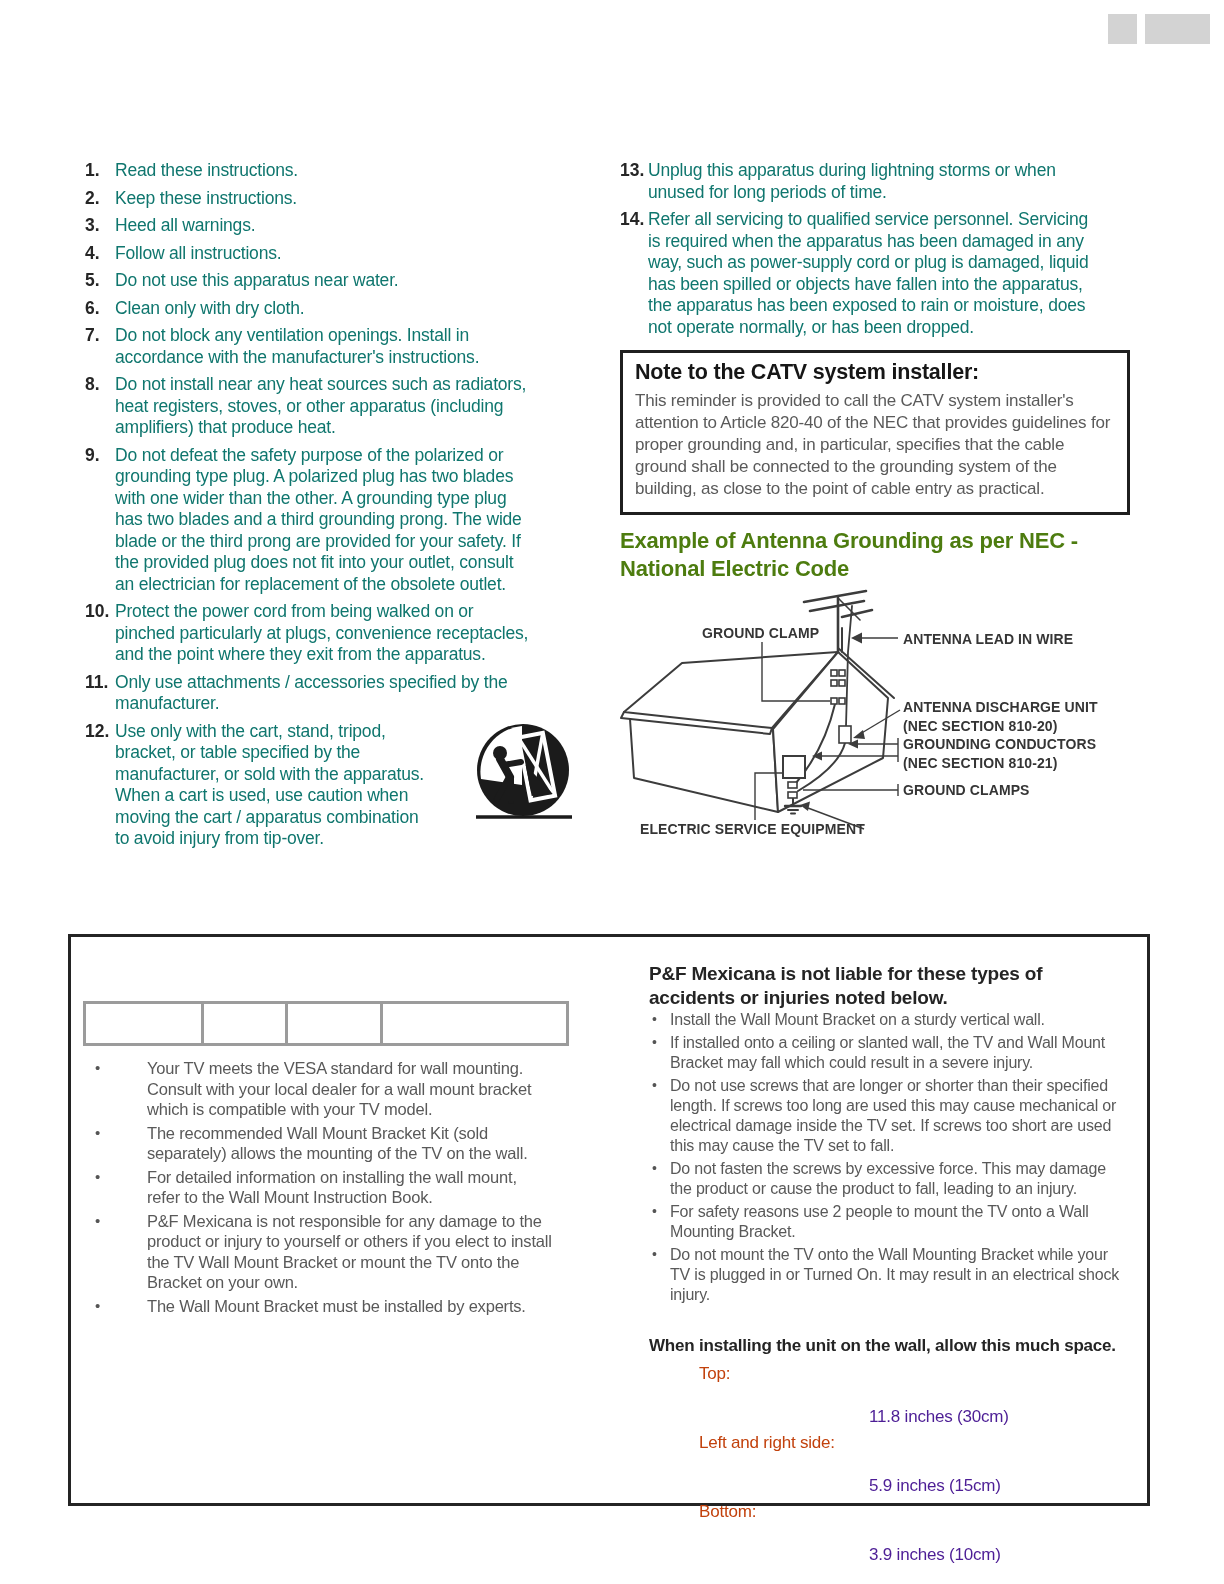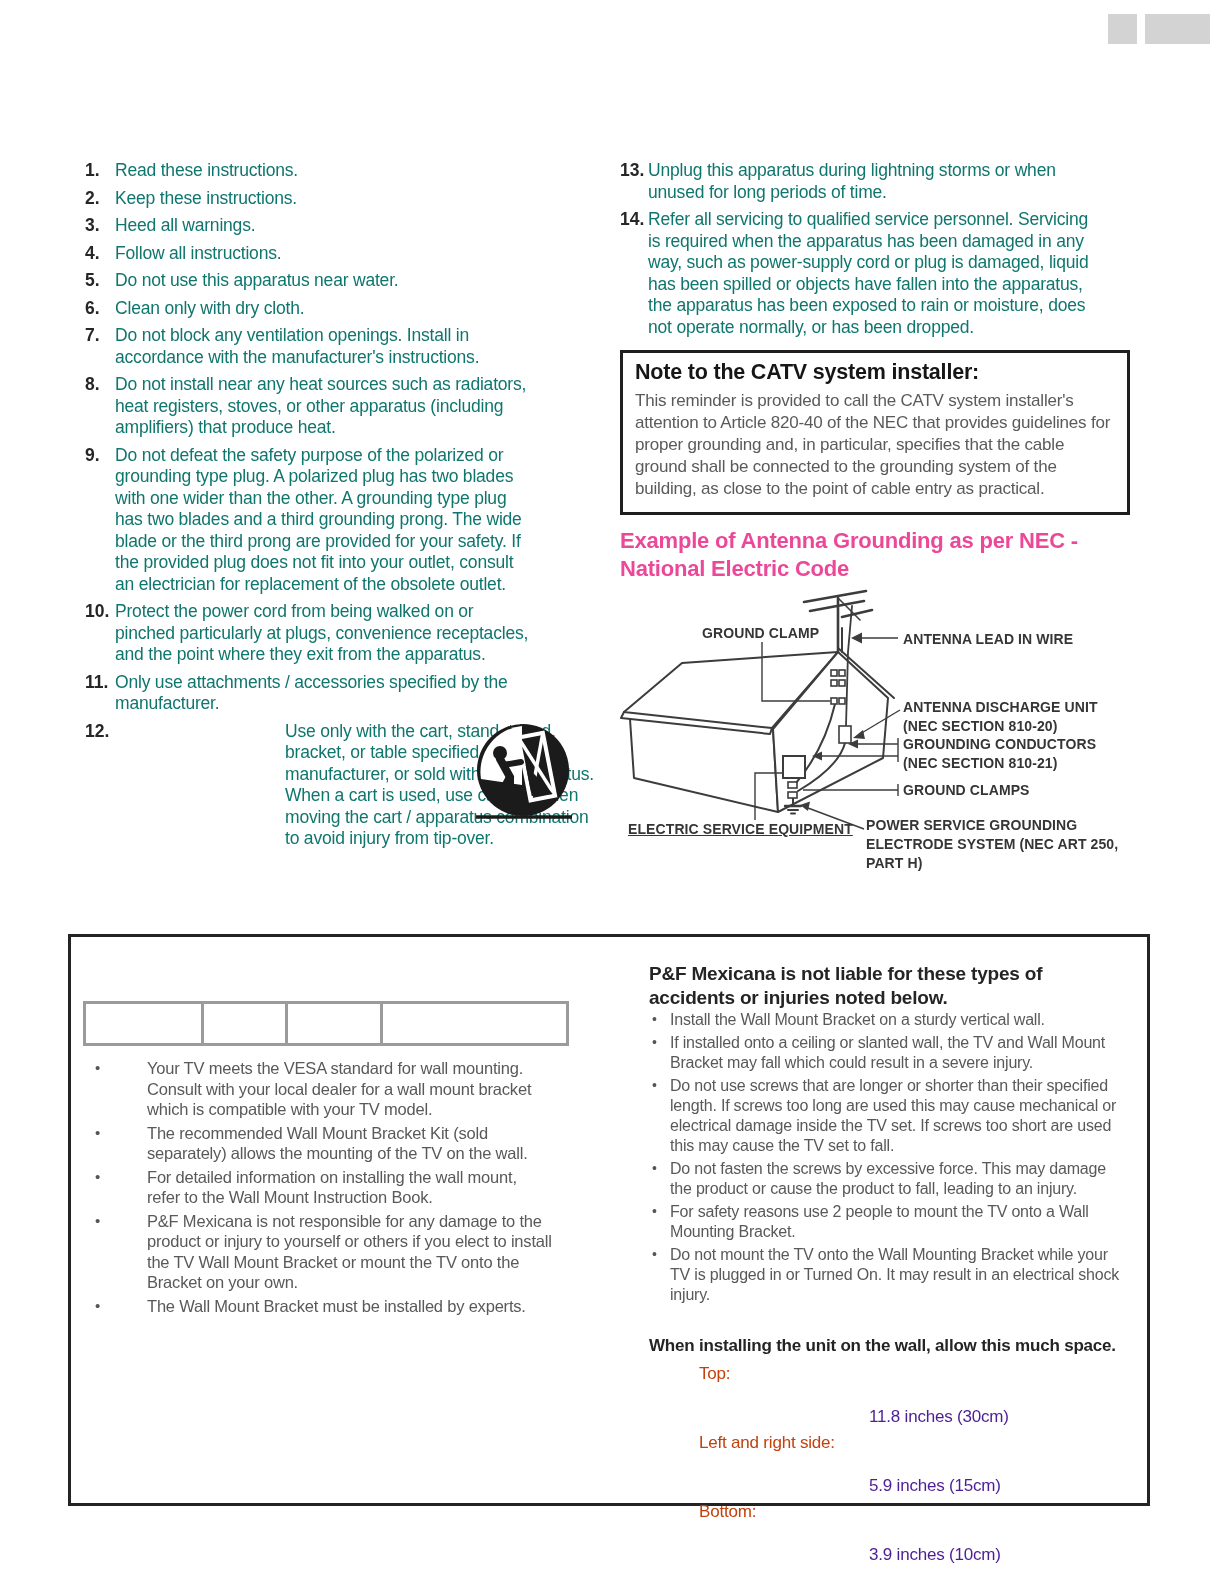--- a/index.html
+++ b/index.html
@@ -20,43 +20,43 @@
   .col-right { position:absolute; left:620px; top:160px; width:512px; }
 
   .item { display:flex; margin-bottom:6px; }
   .item .num { flex:0 0 30px; width:30px; font-weight:700; color:#262626;
                font-size:17.5px; line-height:21.5px; }
   .item .txt { color:#0f766e; font-size:17.5px; line-height:21.5px; letter-spacing:-0.2px; }
   .col-left  .item .txt { width:420px; flex:0 0 420px; }
   .col-right .item .num { flex:0 0 28px; width:28px; }
   .col-right .item .txt { width:444px; flex:0 0 444px; }
 
-  .item-12 { position:relative; min-height:160px;justify-content:space-between; }
+  .item-12 { position:relative; min-height:160px; }
   .item-12 .txt { width:315px !important; flex:0 0 315px !important; }
   .cart-icon { position:absolute; left:388px; top:2px; width:102px; height:108px; }
 
   
   .catv-box { border:3px solid #1f1f1f; margin-top:12px; padding:7px 12px 12px 12px; width:510px; }
   .catv-title { font-size:21.5px; font-weight:700; color:#161616; letter-spacing:-0.2px; margin-bottom:5px; }
   .catv-body  { font-size:17px; line-height:22px; color:#5a5a5a; letter-spacing:-0.2px; }
 
   .antenna-heading { margin-top:12px; width:505px; font-size:22px; line-height:27.5px;
-                     font-weight:700; color:#ec4899; letter-spacing:-0.2px; }
+                     font-weight:700; color:#4d7c0f; letter-spacing:-0.2px; }
 
   
   .diagram { position:relative; width:530px; height:296px; margin-top:4px; }
   .diagram svg { position:absolute; left:0; top:0; }
   .dlabel { position:absolute; font-size:14px; line-height:19px; font-weight:700;
             color:#353535; letter-spacing:0.1px; }
   .lbl-ground-clamp   { left:82px;  top:38px;  width:150px; }
   .lbl-lead           { left:283px; top:44px;  width:210px; }
   .lbl-discharge      { left:283px; top:112px; width:215px; }
   .lbl-conductors     { left:283px; top:149px; width:215px; }
   .lbl-ground-clamps  { left:283px; top:195px; width:215px; }
-  .lbl-electric       { left:8px;   top:234px; width:235px;text-decoration:underline; }
+  .lbl-electric       { left:20px;   top:234px; width:235px; }
   .lbl-power          { left:246px; top:230px; width:262px; }
 
   
   .wm-box { position:absolute; left:68px; top:934px; width:1082px; height:572px;
             border:3px solid #242424; }
   .wm-left  { position:absolute; left:12px;  top:0; width:505px; }
   .wm-right { position:absolute; left:578px; top:0; width:492px; }
 
   .vesa-table { border-collapse:collapse; margin-top:64px; margin-left:0; width:486px; }
   .vesa-table td { border:3px solid #9b9b9b; height:42px; padding:0; }
@@ -237,21 +237,20 @@
           <polygon points="192,170 202,165.5 202,174.5"></polygon>
           <polygon points="180,219 190,215.5 188,225"></polygon>
         </g>
       </svg>
       <div class="dlabel lbl-ground-clamp">GROUND CLAMP</div>
       <div class="dlabel lbl-lead">ANTENNA LEAD IN WIRE</div>
       <div class="dlabel lbl-discharge">ANTENNA DISCHARGE UNIT (NEC SECTION 810-20)</div>
       <div class="dlabel lbl-conductors">GROUNDING CONDUCTORS (NEC SECTION 810-21)</div>
       <div class="dlabel lbl-ground-clamps">GROUND CLAMPS</div>
       <div class="dlabel lbl-electric">ELECTRIC SERVICE EQUIPMENT</div>
-      <div class="dlabel lbl-power">POWER SERVICE GROUNDING ELECTRODE SYSTEM (NEC ART 250, PART H)</div>
     </div>
   </div>
 
   <div class="wm-box">
 
     <div class="wm-left">
       <table class="vesa-table">
         <tbody>
             <tr>
           <td class="vt-c1"></td>

